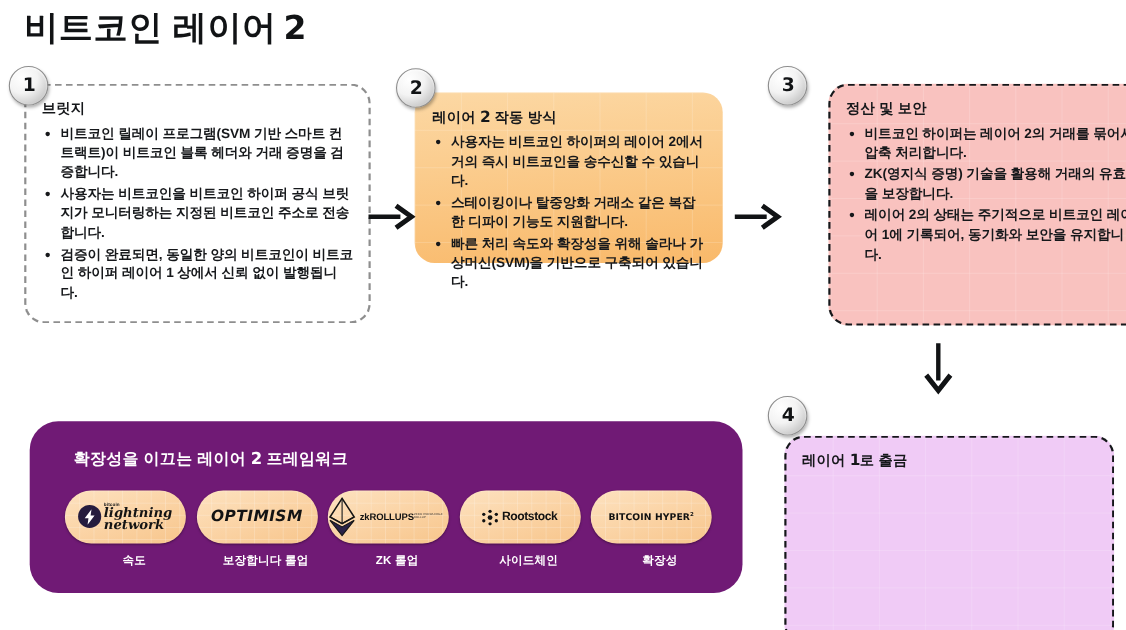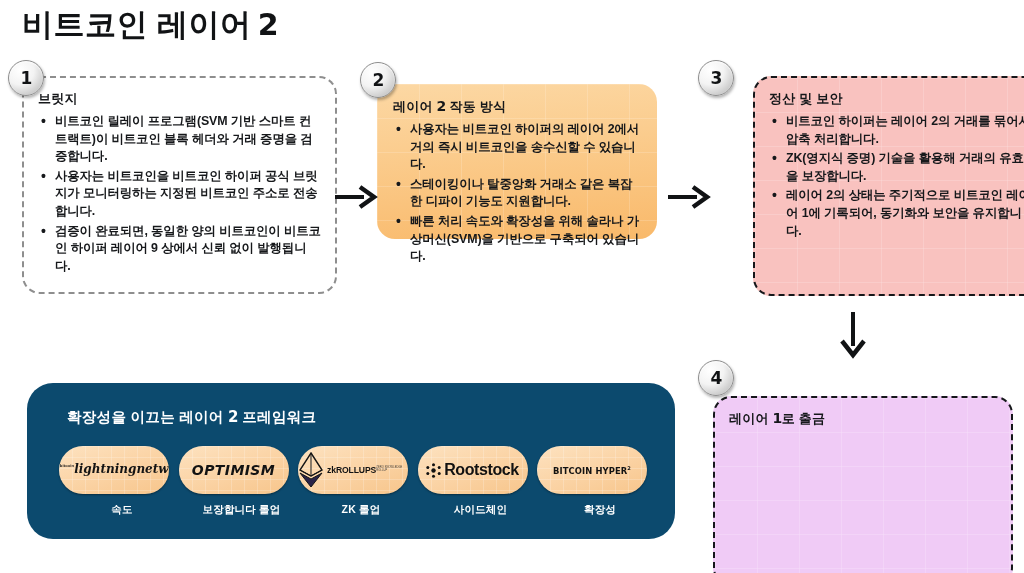--- a/index.html
+++ b/index.html
@@ -83,21 +83,21 @@
     letter-spacing: -1px;
   }
 
   
   .arrow { position: absolute; z-index: 4; }
 
   
   #framework {
     position: absolute; left: 27px; top: 383px;
     width: 648px; height: 156px;
-    background: #0c4a6e; border-radius: 26px;
+    background: #701a75; border-radius: 26px;
   }
   #framework-title {
     position: absolute; left: 40px; top: 25px;
     color: #ffffff; font-size: 14.5px; font-weight: 700; letter-spacing: .3px;
   }
   #framework-title .num2 {
     font-family: "DejaVu Sans", sans-serif; font-weight: 700;
     font-size: 15px; letter-spacing: -.5px;
   }
   #logo-row {
@@ -125,21 +125,21 @@
   }
 
   
   .ln-wrap { display: flex; align-items: center; gap: 2px; position: relative; z-index: 2; }
   .ln-bolt {
     width: 21px; height: 21px; border-radius: 50%;
     background: #251c3e; display: flex; align-items: center; justify-content: center;
     flex: 0 0 auto;
   }
   .ln-bolt svg { display: block; }
-  .ln-text { display: flex; flex-direction: row; line-height: .92; }
+  .ln-text { display: flex; flex-direction: column; line-height: .92; }
   .ln-tiny { font-size: 4.2px; font-weight: 700; color: #1a1a1a; letter-spacing: .1px; margin-bottom: .5px; }
   .ln-l1, .ln-l2 {
     font-family: "DejaVu Serif", serif;
     font-style: italic; font-weight: 700; color: #141414;
   }
   .ln-l1 { font-size: 12px; } .ln-l2 { font-size: 12px; margin-left: 0; }
 
   .op-text {
     position: relative; z-index: 2;
     font-family: "DejaVu Sans", sans-serif;
@@ -148,21 +148,21 @@
   }
 
   .zk-wrap { display: flex; align-items: center; gap: 3px; position: relative; z-index: 2; }
   .zk-dia svg { display: block; }
   .zk-txt { display: flex; flex-direction: row; align-items: flex-start; }
   .zk-main { font-size: 8.6px; font-weight: 700; color: #121212; letter-spacing: -.1px; }
   .zk-sub { font-size: 2.6px; color: #3a3a3a; letter-spacing: .1px; margin-top: 1px; }
 
   .rs-wrap { display: flex; align-items: center; gap: 3px; position: relative; z-index: 2; }
   .rs-mark svg { display: block; }
-  .rs-txt { font-size: 16px; font-weight: 700; color: #111; letter-spacing: -.4px; }
+  .rs-txt { font-size: 11px; font-weight: 700; color: #111; letter-spacing: -.4px; }
 
   .bh-txt {
     position: relative; z-index: 2;
     font-family: "DejaVu Sans", sans-serif;
     font-size: 8.4px; font-weight: 700; color: #121212;
     letter-spacing: .1px; white-space: nowrap;
   }
   .bh-txt sup { font-size: 5px; }
 </style>
 </head>
@@ -174,21 +174,21 @@
     <span>비트코인 레이어</span><span class="num">2</span>
   </div>
 
   <div class="step" style="left:22px; top:76px; width:315px; height:218px;">
     <div class="step-box box-dashed-gray"></div>
     <div class="step-content">
       <div class="step-title">브릿지</div>
       <ul class="step-list">
         <li>비트코인 릴레이 프로그램(SVM 기반 스마트 컨트랙트)이 비트코인 블록 헤더와 거래 증명을 검증합니다.</li>
         <li>사용자는 비트코인을 비트코인 하이퍼 공식 브릿지가 모니터링하는 지정된 비트코인 주소로 전송합니다.</li>
-        <li>검증이 완료되면, 동일한 양의 비트코인이 비트코인 하이퍼 레이어 9 상에서 신뢰 없이 발행됩니다.</li>
+        <li>검증이 완료되면, 동일한 양의 비트코인이 비트코인 하이퍼 레이어 1 상에서 신뢰 없이 발행됩니다.</li>
       </ul>
     </div>
   </div>
   <div class="badge" style="left:8px; top:60px;">
     <span>1</span>
   </div>
 
   <div class="step" style="left:377px; top:84px; width:280px; height:155px;">
     <div class="step-box box-plain fill-orange">
       <div class="grid-tex"></div>

